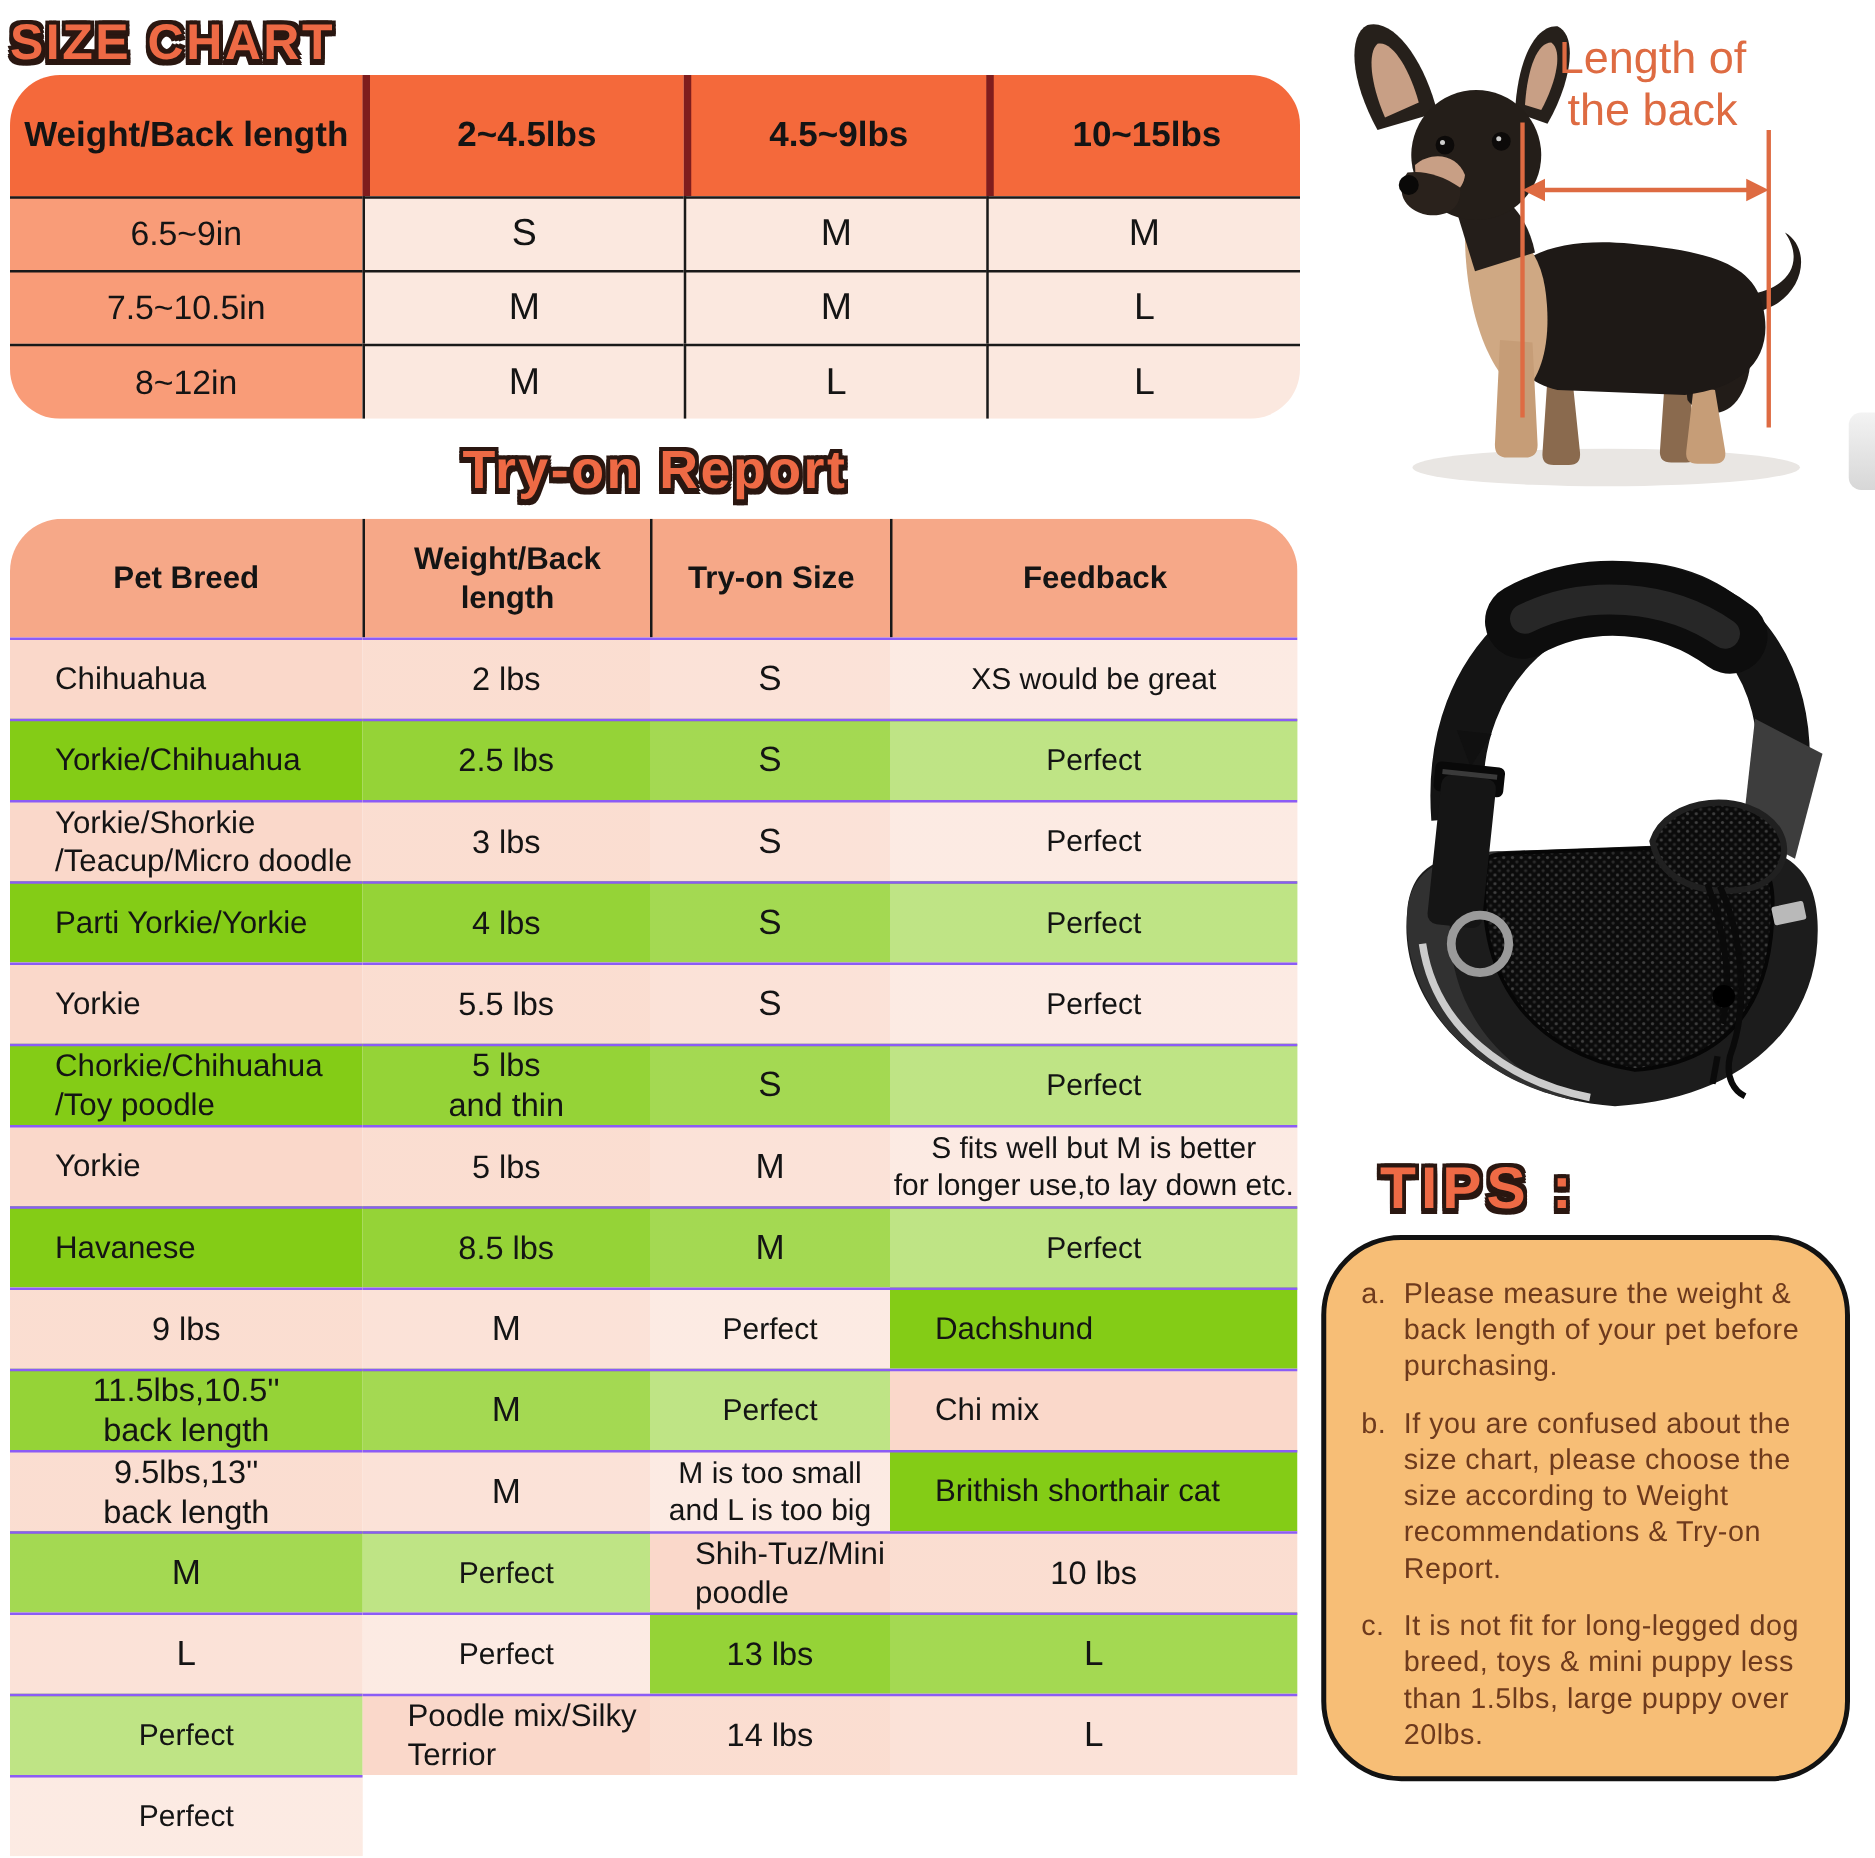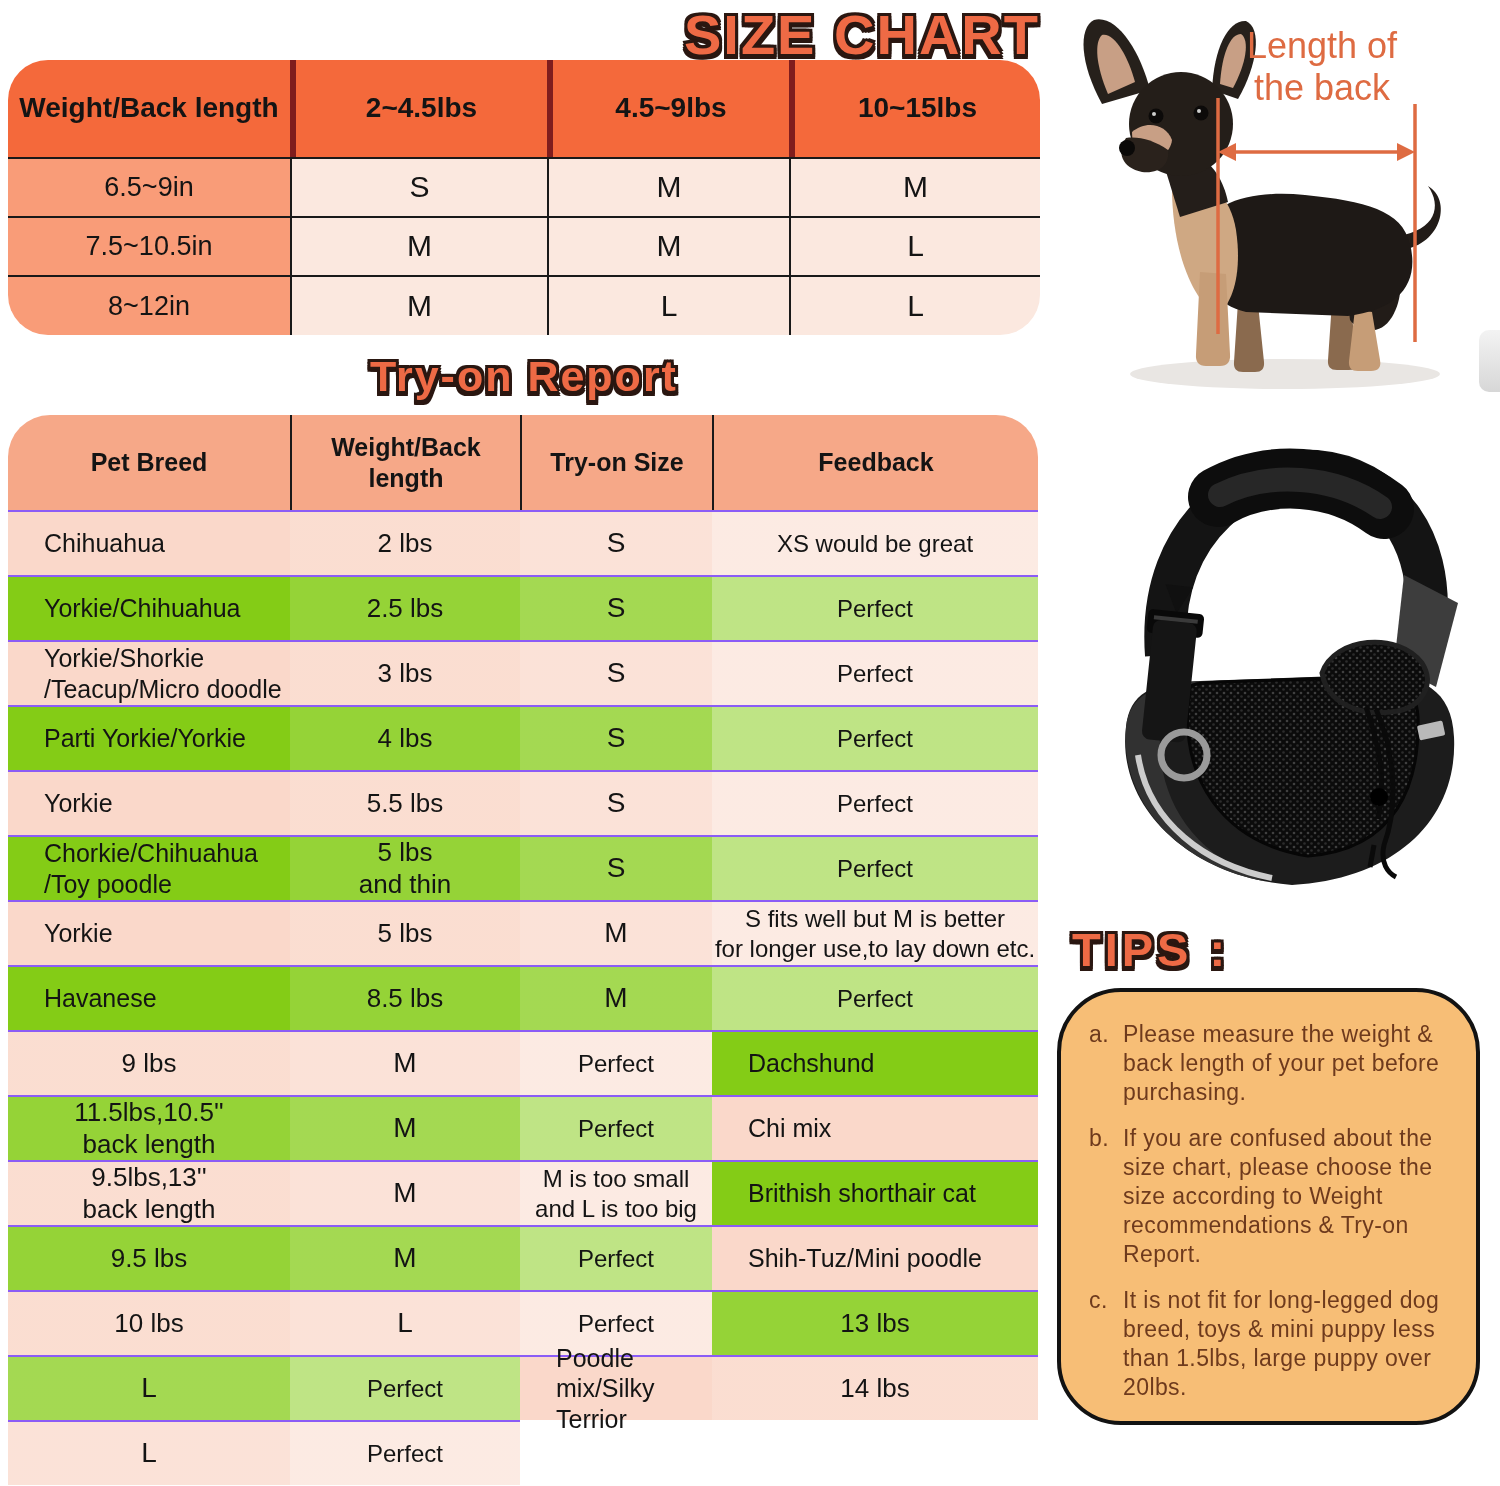--- a/index.html
+++ b/index.html
@@ -9,23 +9,23 @@
   }
   
   .bubble{
     position:absolute;font-weight:bold;color:#EE6A45;letter-spacing:2px;
     text-shadow:
       -3px -3px 0 #2A1711, 0 -3px 0 #2A1711, 3px -3px 0 #2A1711,
       -3px 0 0 #2A1711, 3px 0 0 #2A1711,
       -3px 3px 0 #2A1711, 0 3px 0 #2A1711, 3px 3px 0 #2A1711,
       0 5px 0 #2A1711, 3px 5px 0 #2A1711, -3px 5px 0 #2A1711;
   }
-  #sc-title{left:8px;top:2px;width:1032px;text-align:right;font-size:56px;}
+  #sc-title{left:8px;top:12px;width:1032px;text-align:left;font-size:40px;}
   #to-title{left:8px;top:352px;width:1032px;text-align:center;font-size:43px;}
-  #tips-title{left:1072px;top:922px;font-size:47px;letter-spacing:4px;}
+  #tips-title{left:1104px;top:922px;font-size:47px;letter-spacing:4px;}
 
   
   .cell{
     display:flex;align-items:center;justify-content:center;text-align:center;
     white-space:pre-line;line-height:1.22;box-sizing:border-box;
   }
 
   
   #sc-table{
     position:absolute;left:8px;top:60px;width:1032px;
@@ -154,21 +154,20 @@
 back length</div>
       <div class="cell to-d to-c3 even">M</div>
       <div class="cell to-d to-c4 even">Perfect</div>
       <div class="cell to-d to-c1 odd">Chi mix</div>
       <div class="cell to-d to-c2 odd">9.5lbs,13''
 back length</div>
       <div class="cell to-d to-c3 odd">M</div>
       <div class="cell to-d to-c4 odd">M is too small
 and L is too big</div>
       <div class="cell to-d to-c1 even">Brithish shorthair cat</div>
-      <div class="cell to-d to-c2 even">9.5 lbs</div>
       <div class="cell to-d to-c3 even">M</div>
       <div class="cell to-d to-c4 even">Perfect</div>
       <div class="cell to-d to-c1 odd">Shih-Tuz/Mini poodle</div>
       <div class="cell to-d to-c2 odd">10 lbs</div>
       <div class="cell to-d to-c3 odd">L</div>
       <div class="cell to-d to-c4 odd">Perfect</div>
       <div class="cell to-d to-c2 even">13 lbs</div>
       <div class="cell to-d to-c3 even">L</div>
       <div class="cell to-d to-c4 even">Perfect</div>
       <div class="cell to-d to-c1 odd">Poodle mix/Silky

